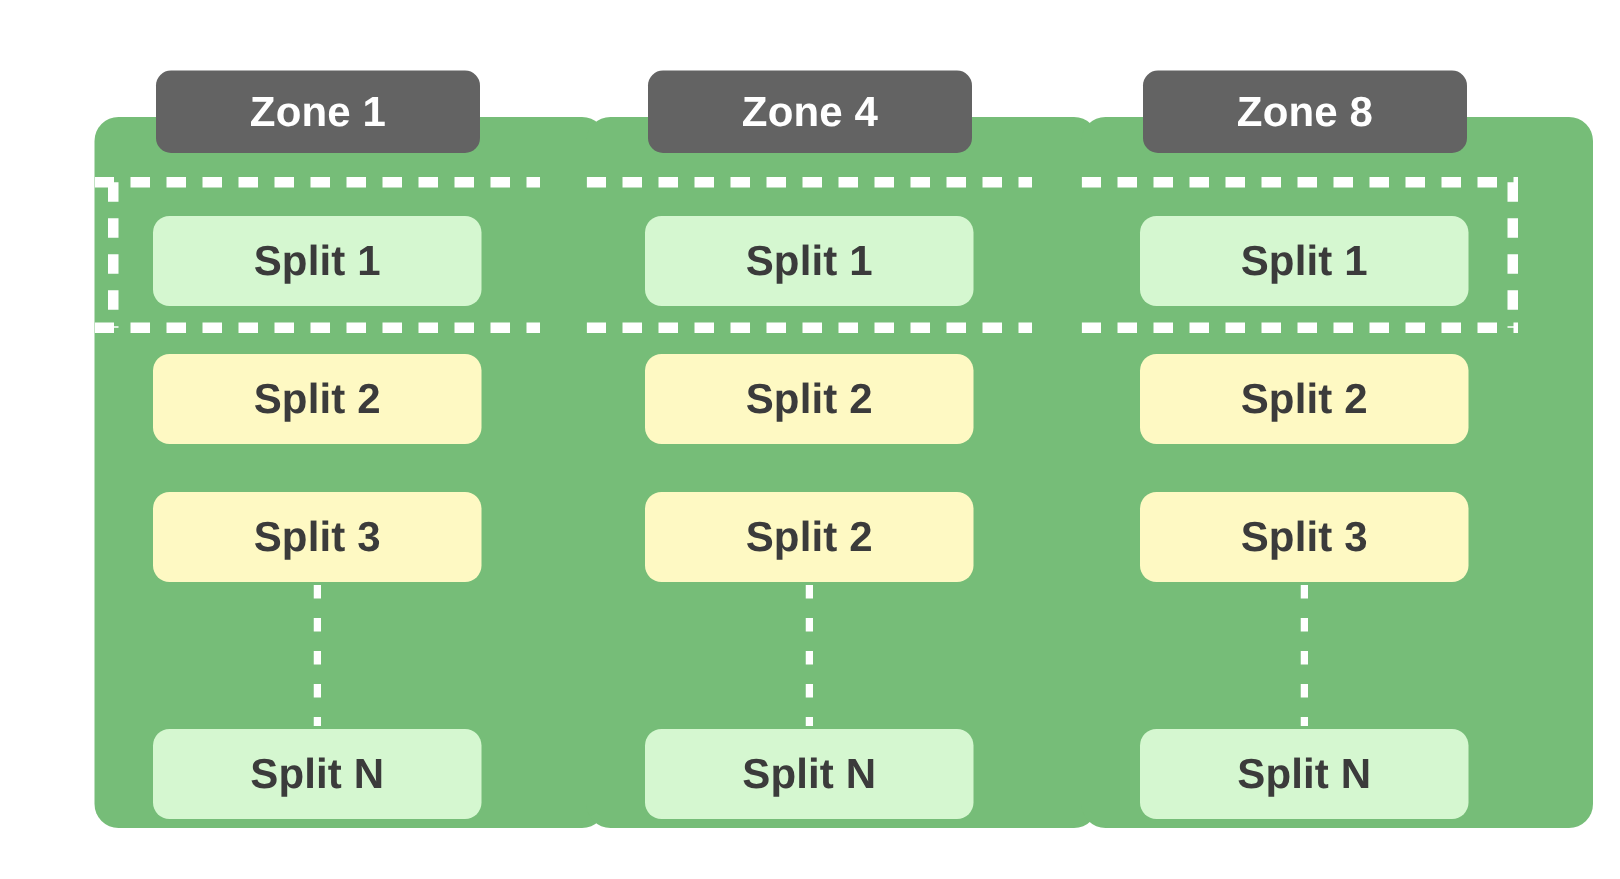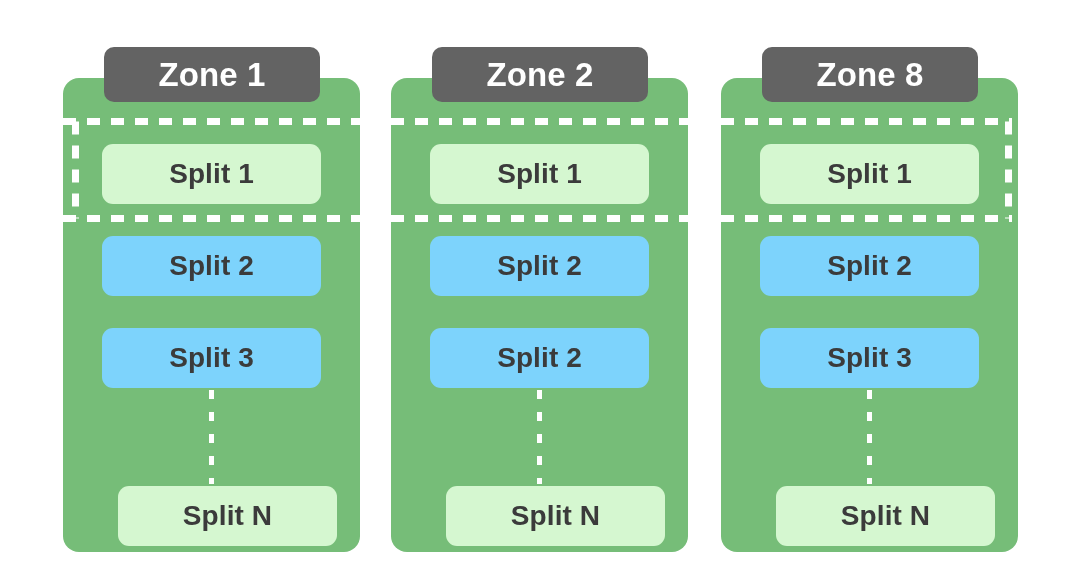--- a/index.html
+++ b/index.html
@@ -38,39 +38,40 @@
   
   .zone-panel {
     position: absolute;
     left: 0;
     top: 31px;
     width: 297px;
     height: 474px;
     background: #76bd78;
     border-radius: 16px;
     overflow: hidden;
+    padding-left: 44px;
   }
 
   
   .zone-tab {
     position: absolute;
     top: 0;
     left: 41px;
     width: 216px;
     height: 55px;
     background: #636363;
     border-radius: 10px;
     display: flex;
     align-items: center;
     justify-content: center;
     z-index: 5;
   }
   .zone-tab-label {
     color: #ffffff;
-    font-size: 33px;
+    font-size: 28px;
     font-weight: bold;
     letter-spacing: 0.1px;
     line-height: 1;
   }
 
   
   .dash-band {
     position: absolute;
     left: 0;
     top: 0;
@@ -101,26 +102,26 @@
     box-sizing: border-box;
   }
   .chip-label {
     color: #3b3b3b;
     font-size: 28px;
     font-weight: bold;
     line-height: 1;
     letter-spacing: 0.1px;
   }
   .chip-mint   { background: #d5f7d0; }
-  .chip-white  { background: #7dd3fc; }
+  .chip-white  { background: #fef9c3; }
 
   .chip-r0 { top: 66px; }
   .chip-r1 { top: 158px; }
   .chip-r2 { top: 250px; text-align: center; }
-  .chip-r3 { top: 408px; margin-left: 16px; }
+  .chip-r3 { top: 408px; }
 
   
   .connector {
     position: absolute;
     left: 107px;
     top: 312px;
     width: 5px;
     height: 94px;
     z-index: 2;
   }
@@ -188,21 +189,21 @@
           <span class="chip-label">Split N</span>
         </div>
 
         <svg class="connector" width="5" height="94" viewBox="0 0 5 94">
           <line x1="2.5" y1="0" x2="2.5" y2="94" stroke="#ffffff" stroke-width="5" stroke-dasharray="9 13" stroke-linecap="butt"></line>
         </svg>
       </div>
     </div>
 
     <div class="zone-tab">
-      <span class="zone-tab-label">Zone 2</span>
+      <span class="zone-tab-label">Zone 4</span>
     </div>
   </div>
 
   <div class="zone zone-3">
 
     <div class="zone-panel">
 
       <svg class="dash-band" width="297" height="474" viewBox="0 0 297 474">
         <line x1="0" y1="43.5" x2="291" y2="43.5" stroke="#ffffff" stroke-width="7" stroke-dasharray="13 11" stroke-linecap="butt"></line>
         <line x1="0" y1="140.5" x2="291" y2="140.5" stroke="#ffffff" stroke-width="7" stroke-dasharray="13 11" stroke-linecap="butt"></line>

